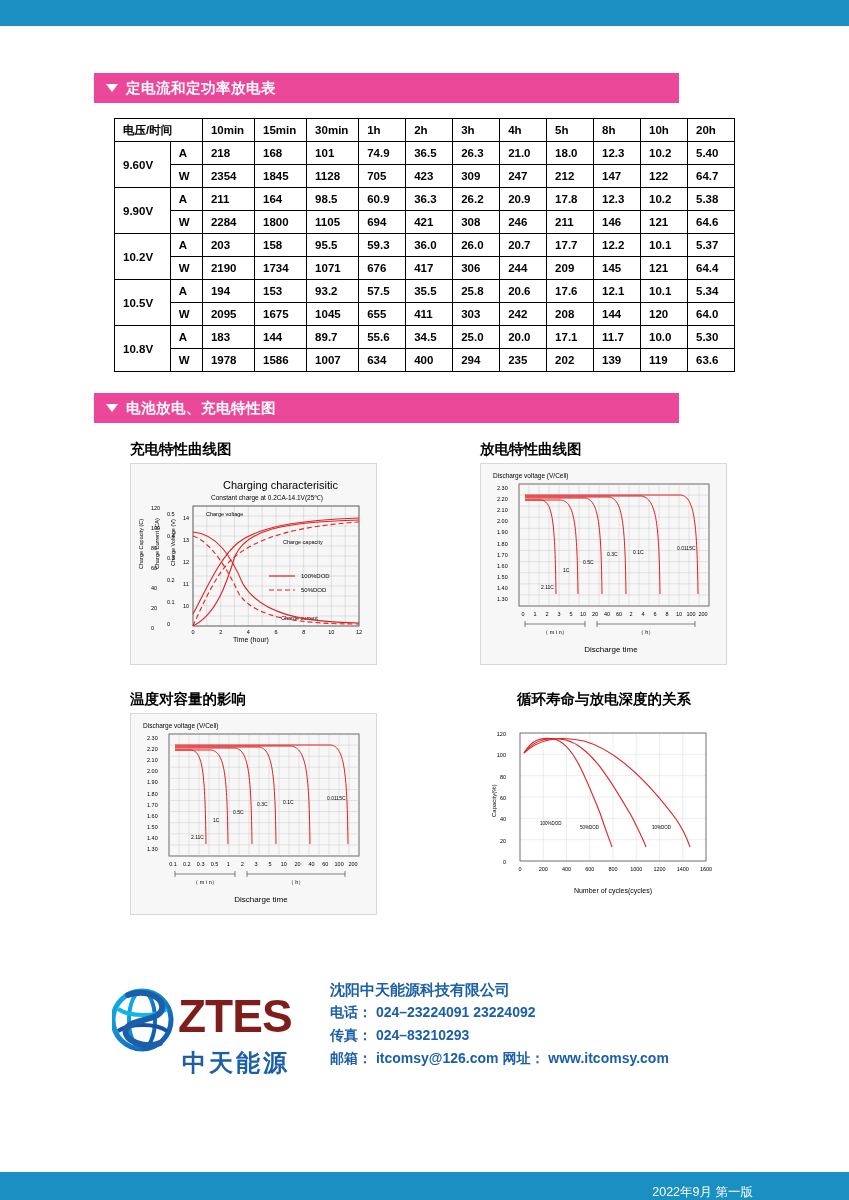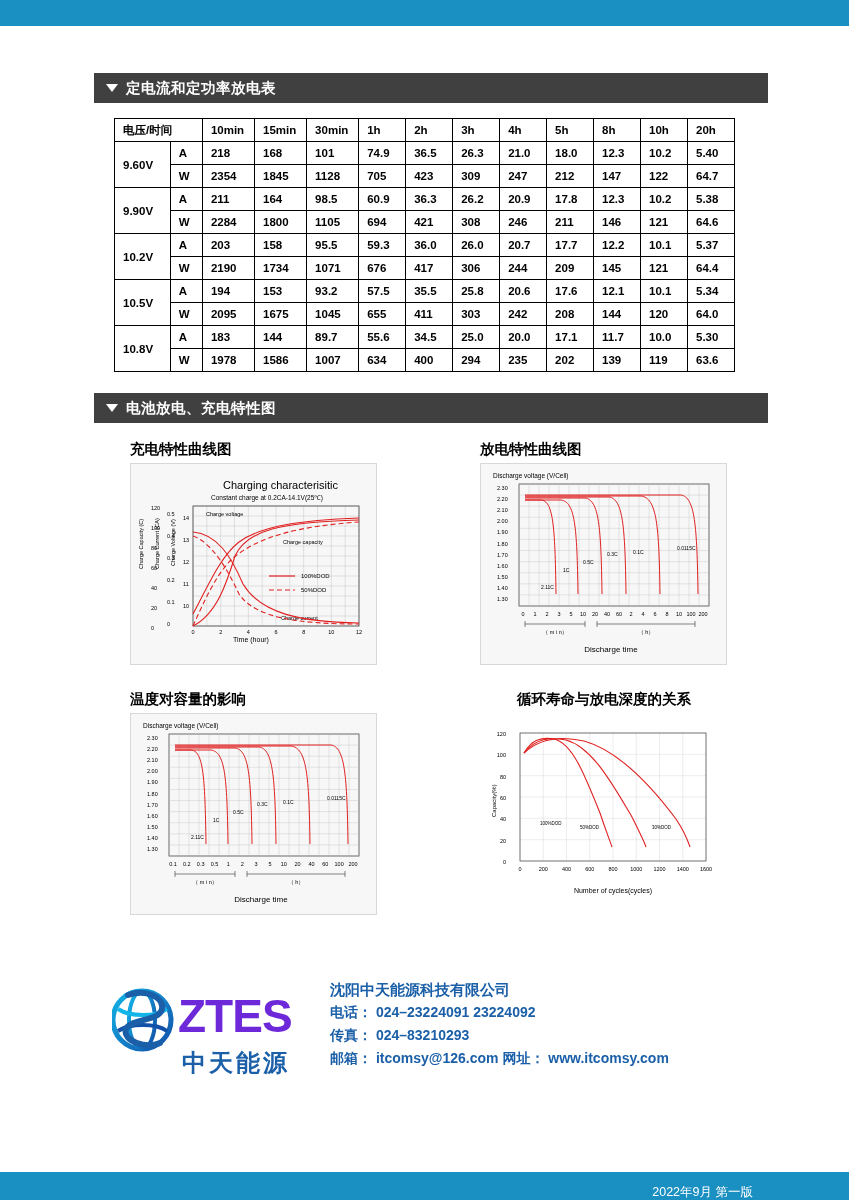--- a/index.html
+++ b/index.html
@@ -12,22 +12,22 @@
     overflow:hidden;
   }
   .page{position:relative;width:849px;height:1200px;}
 
   
   .top-bar{position:absolute;left:0;top:0;width:849px;height:26px;background:#1a8fc1;}
   .bottom-bar{position:absolute;left:0;bottom:0;width:849px;height:28px;background:#1a8fc1;}
 
   
   .section-head{
-    position:absolute;left:94px;width:674px;height:30px;
-    background:#404040;color:#fff;
+    position:absolute;left:94px;width:585px;height:30px;
+    background:#ec4899;color:#fff;
     display:flex;align-items:center;
     font-size:14.5px;font-weight:bold;
     letter-spacing:.5px;
   }
   .section-head .tri{
     display:inline-block;margin:0 8px 0 12px;
     width:0;height:0;
     border-left:6px solid transparent;border-right:6px solid transparent;
     border-top:8px solid #ffffff;
   }
@@ -64,21 +64,21 @@
   
   .logo-wrap{position:absolute;left:112px;top:975px;width:210px;height:105px;}
   .company-block{position:absolute;left:330px;top:978px;color:#1a5fa8;font-size:14px;line-height:23px;font-weight:bold;}
   .company-block .name{font-size:15px;font-weight:bold;}
   .company-block .line{font-weight:bold;}
   .footer-date{
     position:absolute;right:96px;bottom:0;height:16px;display:flex;align-items:center;
     color:#ffffff;font-size:12.5px;
   }
   .ztes-text{
-    position:absolute;left:66px;top:14px;font-size:46px;font-weight:bold;color:#6d28d9;
+    position:absolute;left:66px;top:14px;font-size:46px;font-weight:bold;color:#7f1d1d;
     letter-spacing:-1px;font-family:"Liberation Sans",sans-serif;
   }
   .ztes-cn{
     position:absolute;left:70px;top:72px;font-size:24px;font-weight:bold;color:#1a5fa8;letter-spacing:3px;
   }
 </style>
 </head>
 <body>
 
 <div class="page">

